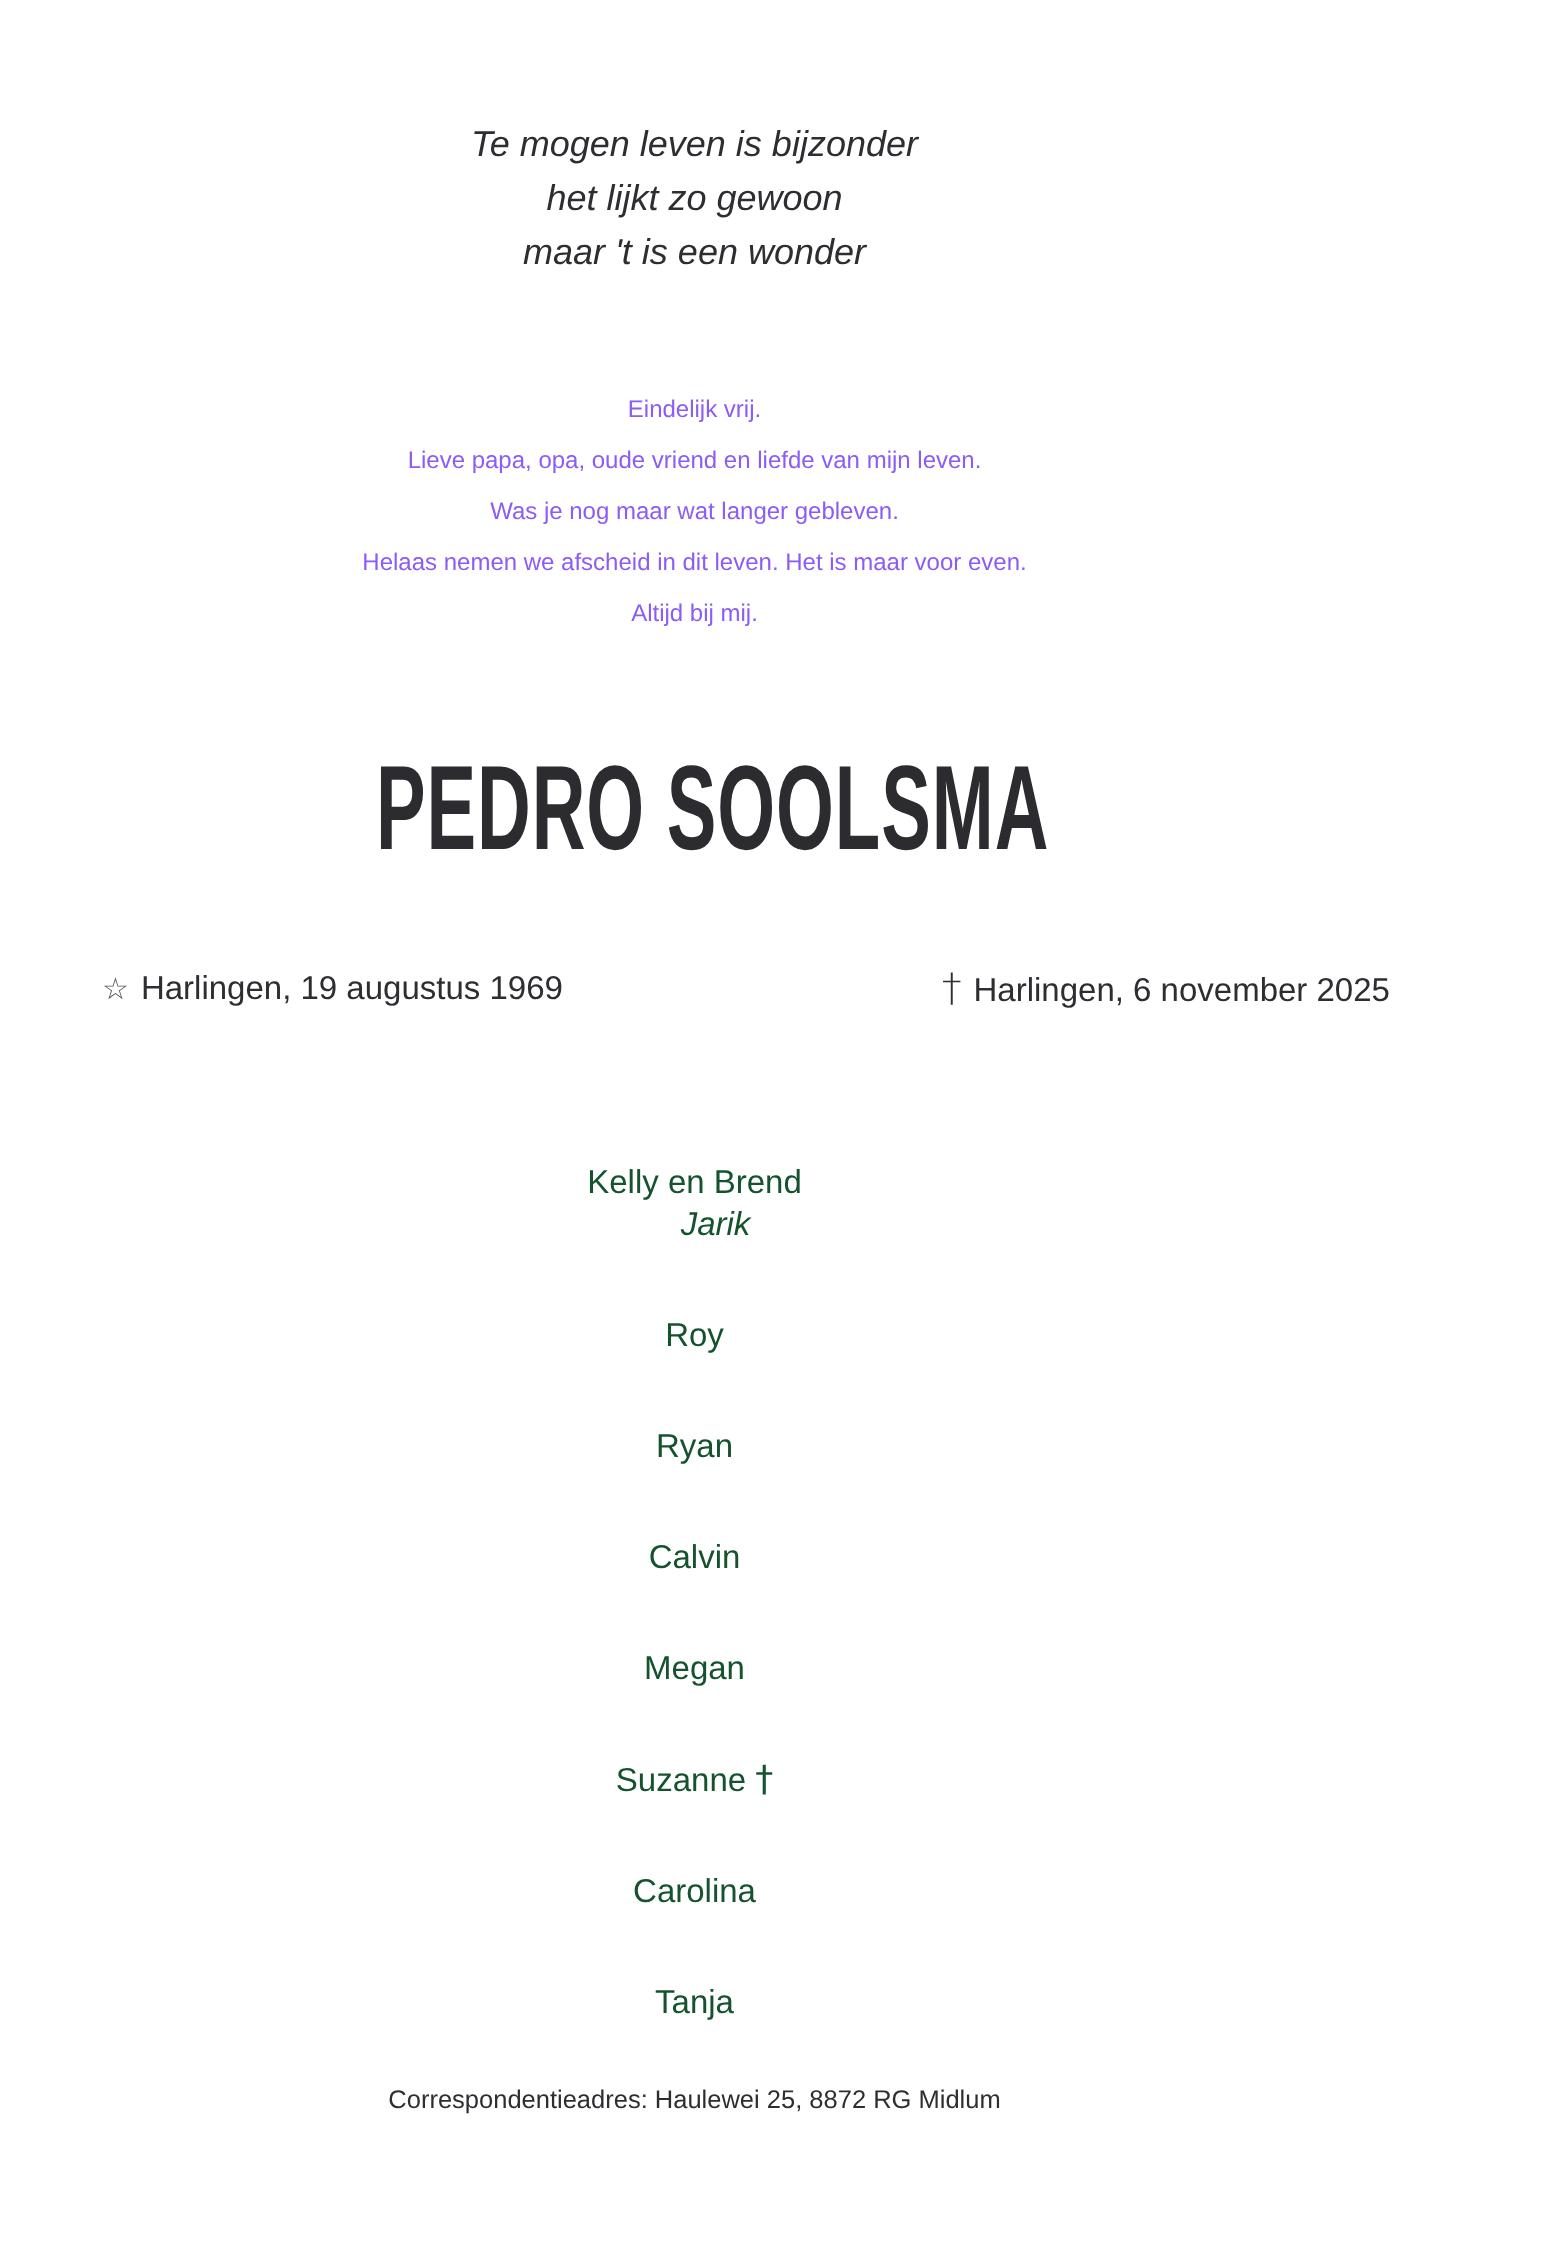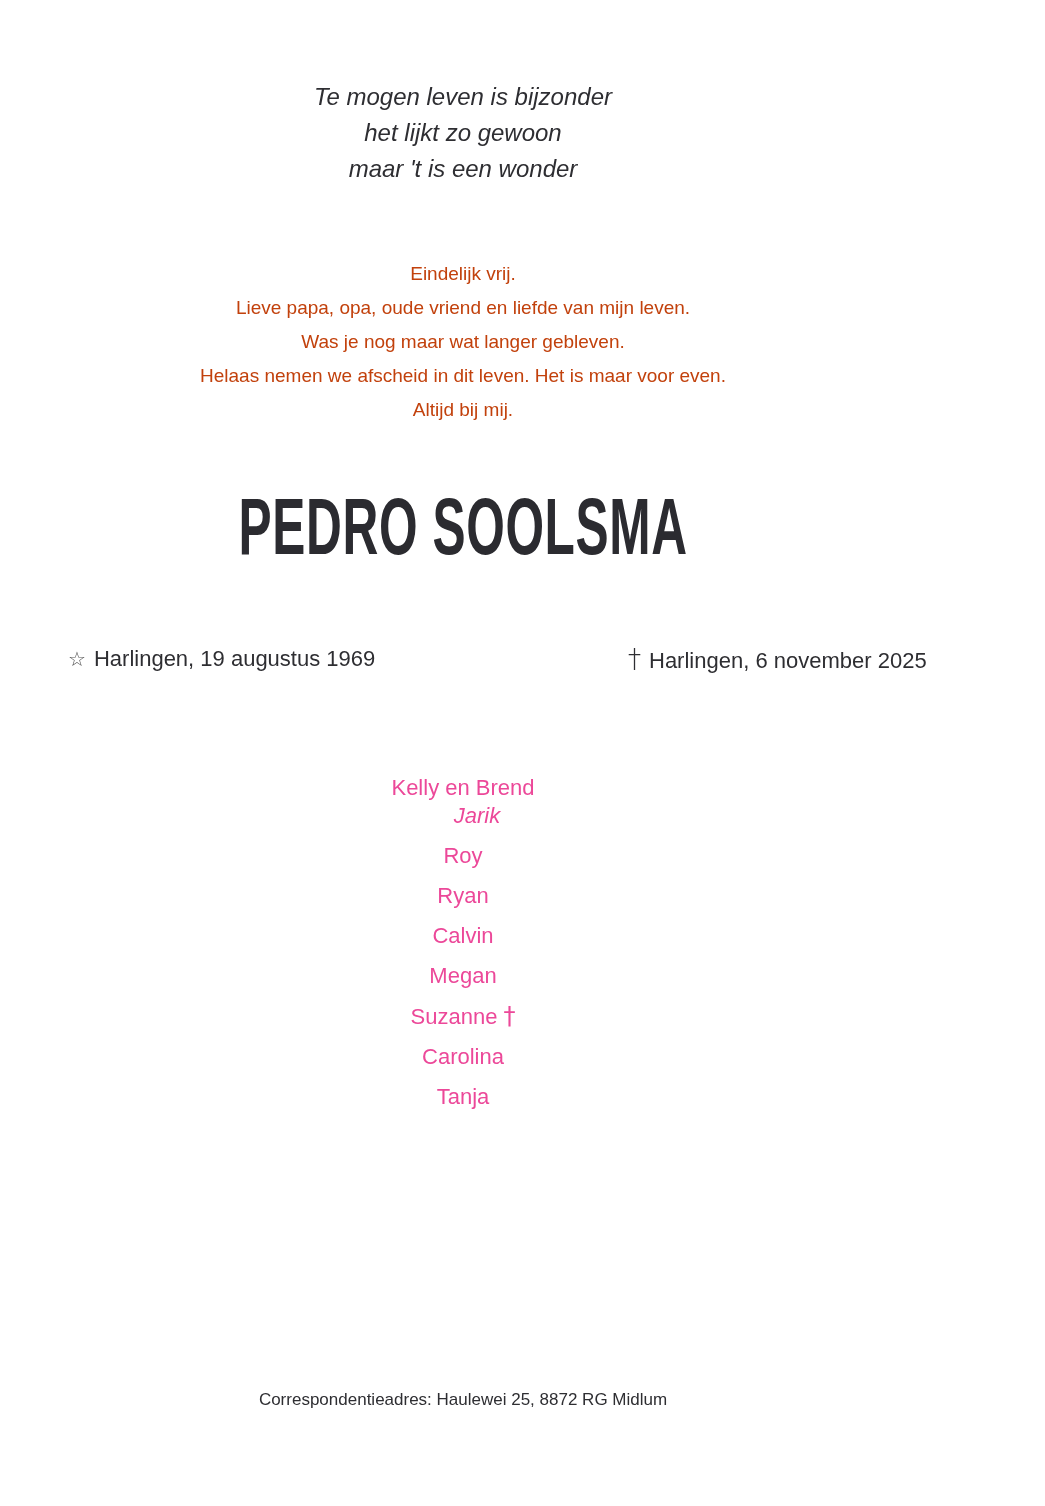--- a/index.html
+++ b/index.html
@@ -21,29 +21,30 @@
       top: 79px;
       font-style: italic;
       font-size: 24px;
       line-height: 36px;
       color: #2e2e32;
     }
     .poem div { white-space: nowrap; }
 
     .message {
       top: 257px;
-      font-size: 19px;
+      font-size: 16px;
       line-height: 34px;
-      color: #c2410c;
+      color: #8b5cf6;
     }
     .message div { white-space: nowrap; }
 
     .name-wrap {
-      top: 482px;
+      top: 494px;
       height: 90px;
+      padding-left: 12px;
     }
     .name {
       display: inline-block;
       font-family: "Liberation Sans", sans-serif;
       font-weight: bold;
       font-size: 80px;
       line-height: 90px;
       letter-spacing: 1px;
       color: #2b2b30;
       transform: scaleX(0.62);
@@ -61,24 +62,24 @@
     }
     .date.birth { left: 68px; }
     .date.death { left: 628px; }
     .date .sym { display: inline-block; margin-right: 8px; }
     .date.birth .sym { font-size: 20px; color: #555; }
     .date.death .sym { font-size: 26px; font-family: "DejaVu Sans", sans-serif; font-weight: 300; }
 
     .family {
       top: 774px;
       font-size: 22px;
-      color: #ec4899;
+      color: #14532d;
     }
     .family .entry { line-height: 28px; }
-    .family .entry.sp { margin-top: 12px; }
+    .family .entry.sp { margin-top: 46px; }
     .family .sub { font-style: italic; line-height: 28px; margin-left: 28px; }
     .family .cross { font-family: "DejaVu Sans", sans-serif; font-size: 24px; margin-left: 6px; }
 
     .address {
       top: 1384px;
       font-size: 17px;
       line-height: 32px;
       color: #2e2e32;
     }
   </style>

